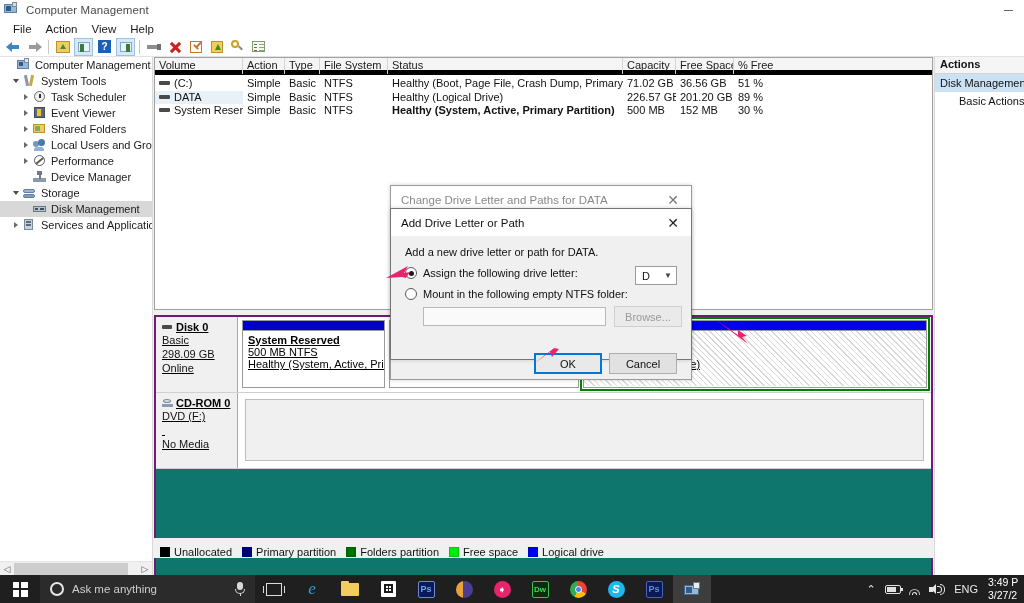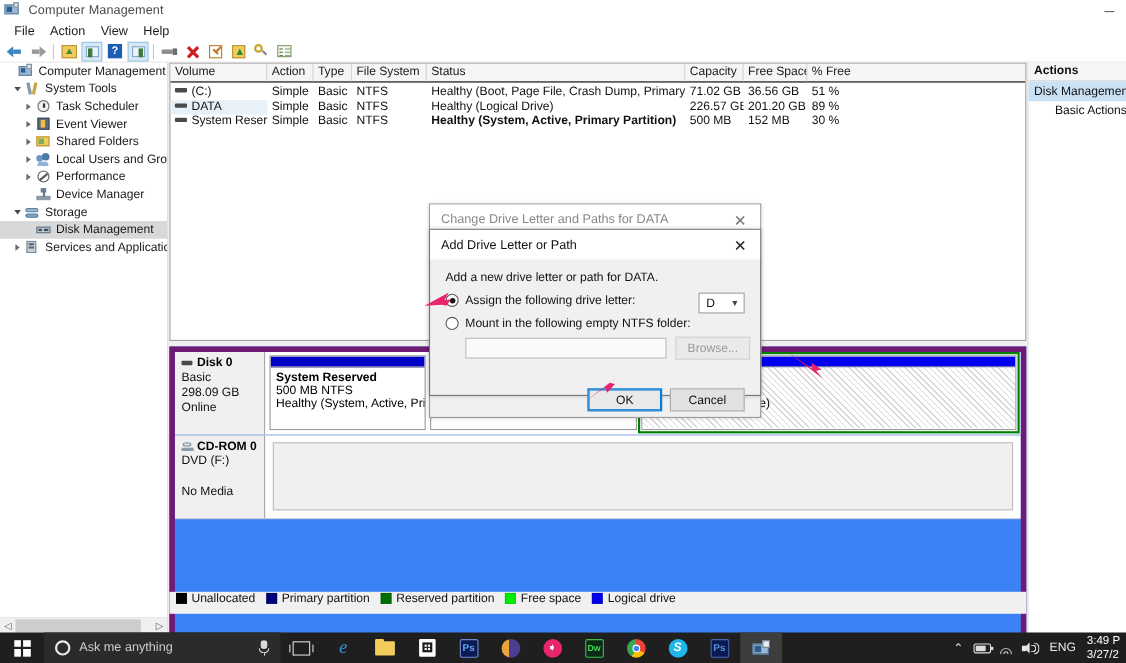--- a/index.html
+++ b/index.html
@@ -138,21 +138,21 @@
   }
 
   
   #vollist {
     position: absolute; left: 0; top: 0; width: 779px; height: 253px;
     background: #ffffff;
     border: 1px solid #a0a0a0;
   }
   #vol-header {
     display: flex; height: 17px; background: #f5f5f5;
-    border-bottom: 1px solid #000000;
+    border-bottom: 5px solid #000000;
   }
   .vh {
     font-size: 11px; color: #1a1a1a; padding: 1px 0 0 4px;
     border-right: 1px solid #d4d4d4; white-space: nowrap; overflow: hidden;
     height: 16px;
   }
   .vrow { display: flex; height: 13.5px; align-items: center; }
   .vrow.sel { }
   .vc {
     font-size: 11px; color: #111; padding-left: 4px; white-space: nowrap;
@@ -161,21 +161,21 @@
   .vol-icon {
     display:inline-block; width: 11px; height: 4px; background: #4a4a4a;
     border-radius: 1px; margin-right: 4px; vertical-align: middle;
     position: relative; top: -1px;
   }
   .vrow .namecell.hl { background: #e8f0f8; }
 
   
   #diskview {
     position: absolute; left: 0; top: 258px; width: 779px; height: 277px;
-    background: #3b82f6; border: 5px solid #701a75; overflow: hidden;
+    background: #0f766e; border: 2px solid #701a75; overflow: hidden; text-decoration: underline;
   }
   .disk-block { display: flex; height: 76px; border-bottom: 1px solid #d0d0d0; }
   .disk-info {
     width: 82px; flex: none; background: #f0f0f0;
     border-right: 1px solid #a9a9a9; padding: 4px 5px 0 6px;
   }
   .disk-title { font-size: 11px; font-weight: bold; color: #000; display:flex; align-items:center; }
   .disk-sub { font-size: 11px; color: #111; line-height: 14px; }
   .disk-parts { flex: 1; display: flex; padding: 3px 4px 4px 4px; gap: 4px; background:#fff;}
   .part {
@@ -193,21 +193,21 @@
   }
   .hatched .body {
     background-image: repeating-linear-gradient(
       45deg, #ffffff 0px, #ffffff 3px, #d8d8d8 3px, #d8d8d8 4px);
   }
   .cdrom-empty { flex:1; background: #f0f0f0; border: 1px solid #bdbdbd; margin: 3px; }
 
   
   #legend {
     position: absolute; left: 0; top: 481px; width: 779px; height: 20px;
-    display: flex; align-items: flex-start; padding-left: 6px; gap: 4px;
+    display: flex; align-items: flex-end; padding-left: 6px; gap: 4px;
     background: #f0f0f0;
   }
   .lg { display: flex; align-items: center; margin-right: 6px; }
   .lg-sw { width: 10px; height: 10px; margin-right: 4px; border: 1px solid rgba(0,0,0,.15); }
   .lg-tx { font-size: 11px; color: #111; white-space: nowrap; }
 
   
   #actions {
     position: absolute; left: 934px; top: 0; width: 90px; height: 518px;
     background: #ffffff; border-left: 1px solid #d9d9d9;
@@ -698,21 +698,21 @@
         <div class="lg">
           <span class="lg-sw" style="background:#000000;"></span>
           <span class="lg-tx">Unallocated</span>
         </div>
         <div class="lg">
           <span class="lg-sw" style="background:#00007a;"></span>
           <span class="lg-tx">Primary partition</span>
         </div>
         <div class="lg">
           <span class="lg-sw" style="background:#007000;"></span>
-          <span class="lg-tx">Reserved partition</span>
+          <span class="lg-tx">Folders partition</span>
         </div>
         <div class="lg">
           <span class="lg-sw" style="background:#00ee00;"></span>
           <span class="lg-tx">Free space</span>
         </div>
         <div class="lg">
           <span class="lg-sw" style="background:#0000ee;"></span>
           <span class="lg-tx">Logical drive</span>
         </div>
       </div>

